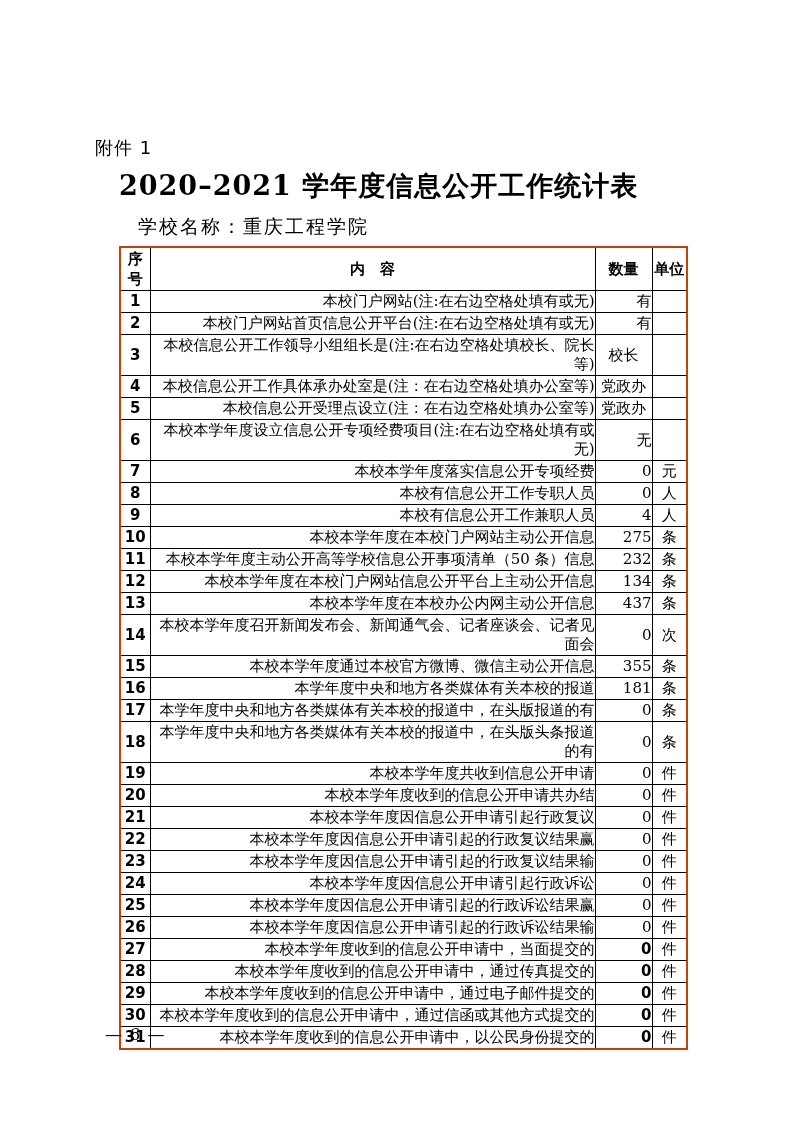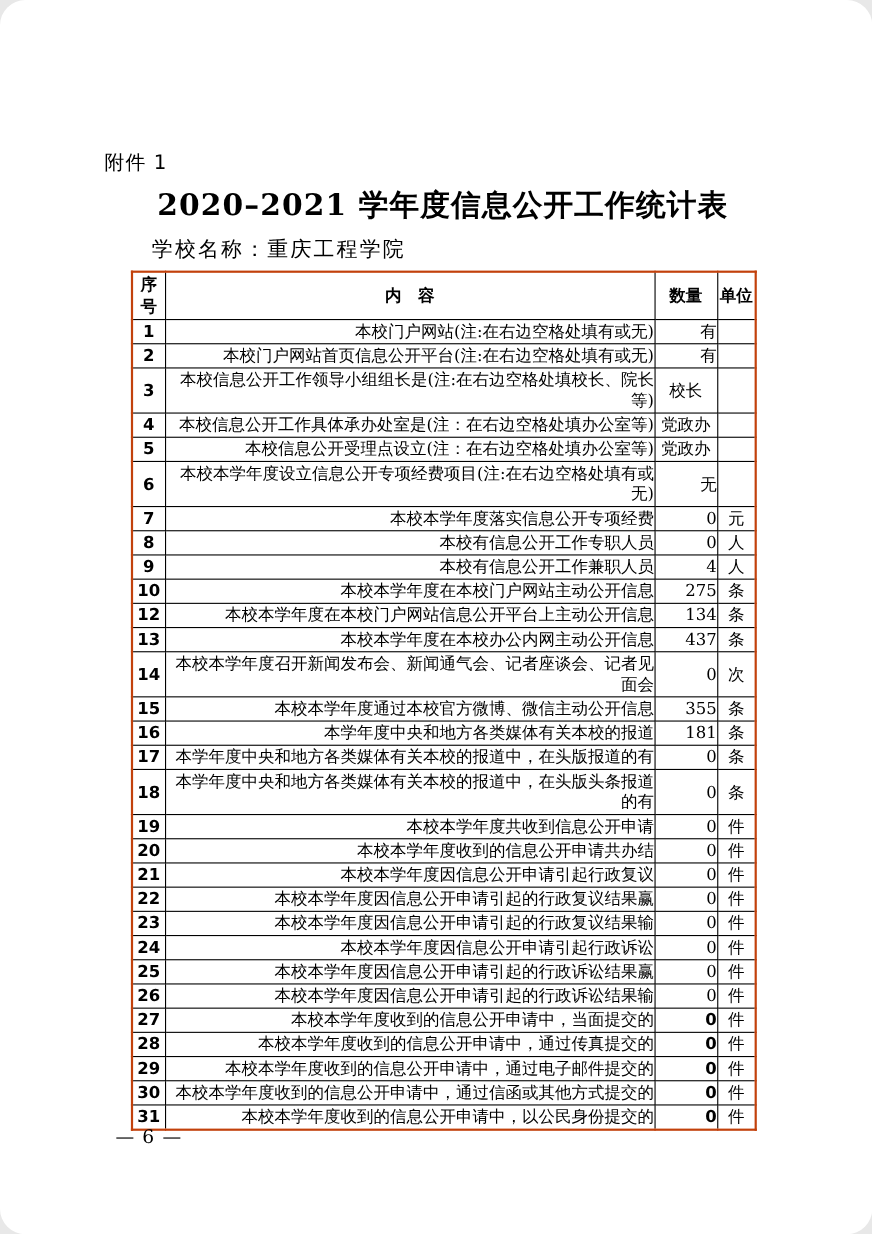--- a/index.html
+++ b/index.html
@@ -6,36 +6,35 @@
   html, body { background: #e8e8e8; }
   .page {
     position: relative;
     width: 793px;
     height: 1122px;
     margin: 0 auto;
     background: #ffffff;
     color: #000000;
     font-family: "DejaVu Serif", "Liberation Serif", serif;
     overflow: hidden;
-    border-radius: 23px;
   }
   .attachment {
     position: absolute;
     left: 95px;
     top: 136px;
     font-family: "DejaVu Sans", "Liberation Sans", sans-serif;
     font-size: 18px;
     letter-spacing: 1px;
   }
   .title {
     position: absolute;
     left: 119px;
     top: 168px;
     width: 567px;
-    text-align: center;
+    text-align: left;
     font-size: 27px;
     font-weight: bold;
     letter-spacing: 1px;
     white-space: nowrap;
   }
   .school {
     position: absolute;
     left: 138px;
     top: 214px;
     font-size: 19px;
@@ -180,20 +179,26 @@
           <td class="col-qty qty-right">4</td>
           <td class="col-unit">人</td>
         </tr>
         <tr>
           <td class="col-no">10</td>
           <td class="col-content">本校本学年度在本校门户网站主动公开信息</td>
           <td class="col-qty qty-right">275</td>
           <td class="col-unit">条</td>
         </tr>
         <tr>
+          <td class="col-no">11</td>
+          <td class="col-content">本校本学年度主动公开高等学校信息公开事项清单（50 条）信息</td>
+          <td class="col-qty qty-right">232</td>
+          <td class="col-unit">条</td>
+        </tr>
+        <tr>
           <td class="col-no">12</td>
           <td class="col-content">本校本学年度在本校门户网站信息公开平台上主动公开信息</td>
           <td class="col-qty qty-right">134</td>
           <td class="col-unit">条</td>
         </tr>
         <tr>
           <td class="col-no">13</td>
           <td class="col-content">本校本学年度在本校办公内网主动公开信息</td>
           <td class="col-qty qty-right">437</td>
           <td class="col-unit">条</td>

